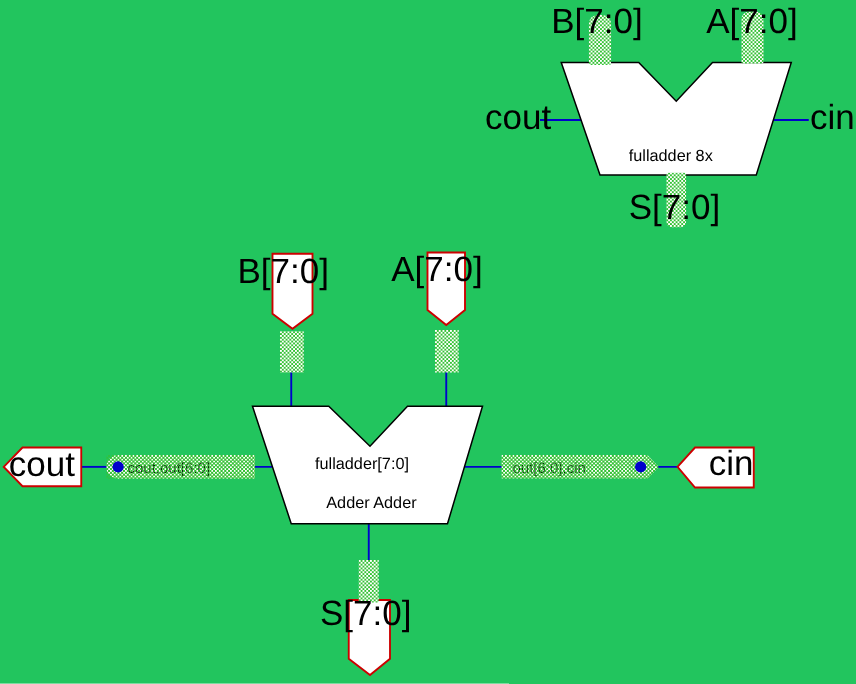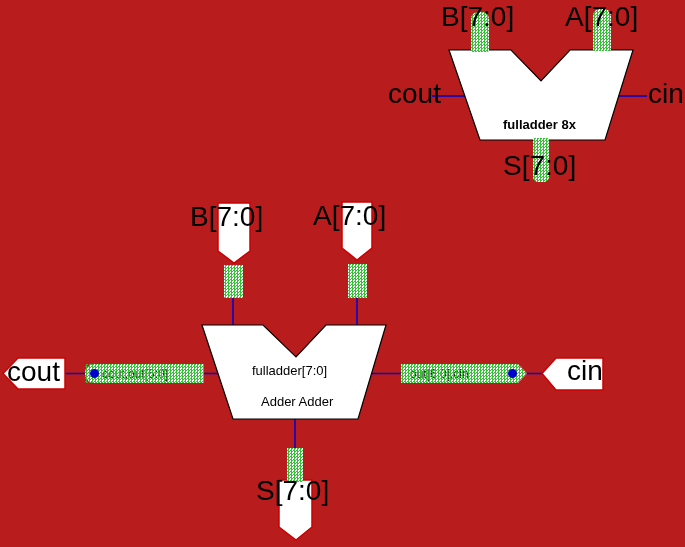--- a/index.html
+++ b/index.html
@@ -1,17 +1,17 @@
 <!DOCTYPE html>
 <html><head>
 <meta charset="utf-8">
 <style>
   html,body{margin:0;padding:0;background:#fff;}
   #canvas{
-    position:relative;width:685px;height:547px;background:#b91c1c;overflow:hidden;
+    position:relative;width:685px;height:547px;background:#22c55e;overflow:hidden;
     font-family:"Liberation Sans","DejaVu Sans",sans-serif;color:#000;
   }
   #wiresvg{position:absolute;left:0;top:0;}
   .hatch{
     position:absolute;
     background-image:conic-gradient(#35c135 90deg,#ffffff 90deg 180deg,#35c135 180deg 270deg,#ffffff 270deg);
     background-size:3px 3px;
   }
   .stub-round-top{border-radius:7px 7px 2px 2px;}
   .stub-round-bottom{border-radius:2px 2px 5px 5px;}
@@ -84,21 +84,21 @@
   </div>
 
   <div class="junction" style="left:89.5px;top:369px;"></div>
   <div class="junction" style="left:507.5px;top:369px;"></div>
 
   <div class="biglabel" style="left:441px;top:3px;">B[7:0]</div>
   <div class="biglabel" style="left:565px;top:3px;">A[7:0]</div>
   <div class="biglabel" style="left:388px;top:80px;">cout</div>
   <div class="biglabel" style="left:648px;top:80px;">cin</div>
   <div class="biglabel" style="left:503px;top:152px;">S[7:0]</div>
-  <div class="smalllabel" style="left:503px;top:118px;font-weight:bold;">fulladder 8x</div>
+  <div class="smalllabel" style="left:503px;top:118px;">fulladder 8x</div>
 
   <div class="biglabel" style="left:190px;top:203px;">B[7:0]</div>
   <div class="biglabel" style="left:313px;top:202px;">A[7:0]</div>
   <div class="biglabel" style="left:7px;top:358px;">cout</div>
   <div class="biglabel" style="left:567px;top:357px;">cin</div>
   <div class="biglabel" style="left:256px;top:477px;">S[7:0]</div>
   <div class="smalllabel" style="left:252px;top:364px;text-align:right;">fulladder[7:0]</div>
   <div class="smalllabel" style="left:261px;top:395px;">Adder Adder</div>
 
 </div>

